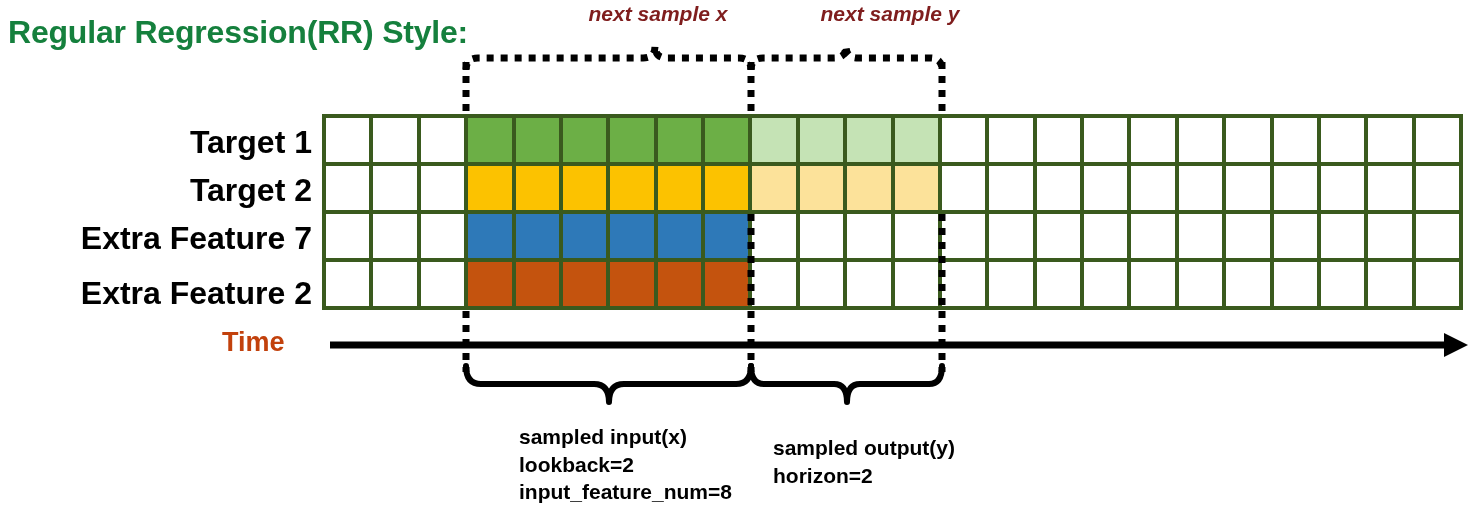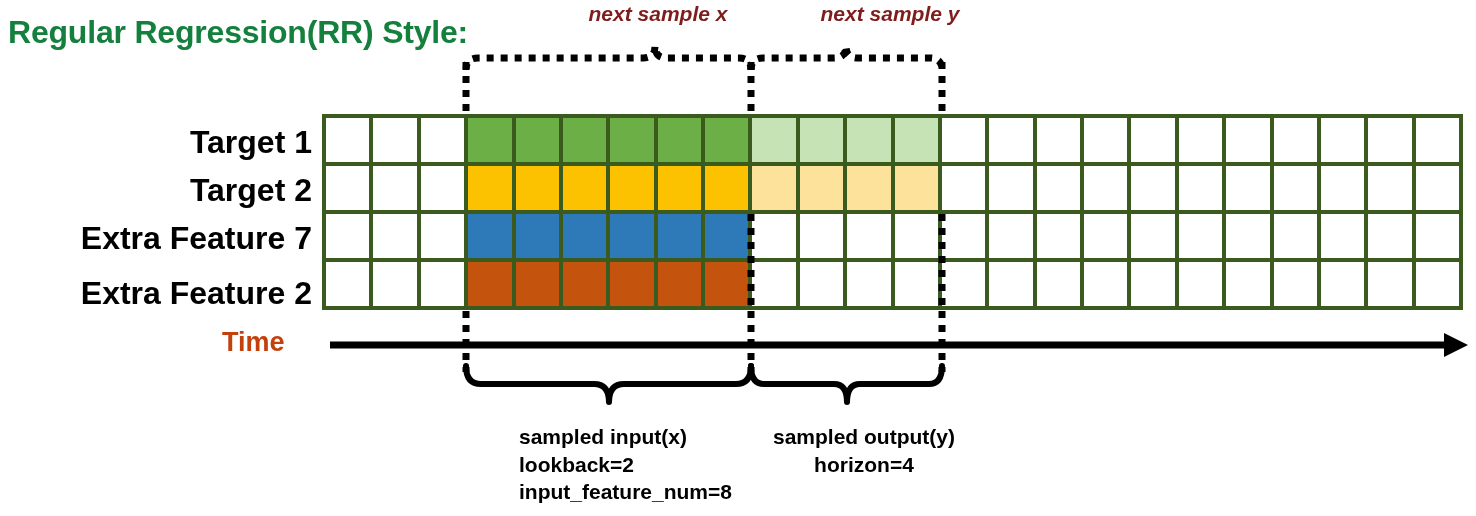--- a/index.html
+++ b/index.html
@@ -185,23 +185,23 @@
   <div id="time-label">Time</div>
 
   <div class="top-annot" style="left:513px;top:2px;width:290px;">next sample x</div>
   <div class="top-annot" style="left:745px;top:2px;width:290px;">next sample y</div>
 
   <div class="bottom-annot" style="left:506px;top:423px;margin-left:13px;">
     <div>sampled input(x)</div>
     <div>lookback=2</div>
     <div>input_feature_num=8</div>
   </div>
-  <div class="bottom-annot" style="left:773px;top:423px;text-align:center;">
+  <div class="bottom-annot" style="left:773px;top:434px;">
     <div>sampled output(y)</div>
-    <div>horizon=4</div>
+    <div>horizon=2</div>
   </div>
 
   <svg id="overlay" viewBox="0 0 1476 516">
 
     <line x1="466" y1="62" x2="466" y2="114" stroke="#000" stroke-width="7" stroke-dasharray="7 7" stroke-linecap="butt"></line>
     <line x1="466" y1="311" x2="466" y2="372" stroke="#000" stroke-width="7" stroke-dasharray="7 7" stroke-linecap="butt"></line>
 
     <line x1="751" y1="62" x2="751" y2="114" stroke="#000" stroke-width="7" stroke-dasharray="7 7" stroke-linecap="butt"></line>
     <line x1="751" y1="214" x2="751" y2="311" stroke="#000" stroke-width="7" stroke-dasharray="7 7" stroke-linecap="butt"></line>
     <line x1="751" y1="311" x2="751" y2="372" stroke="#000" stroke-width="7" stroke-dasharray="7 7" stroke-linecap="butt"></line>

